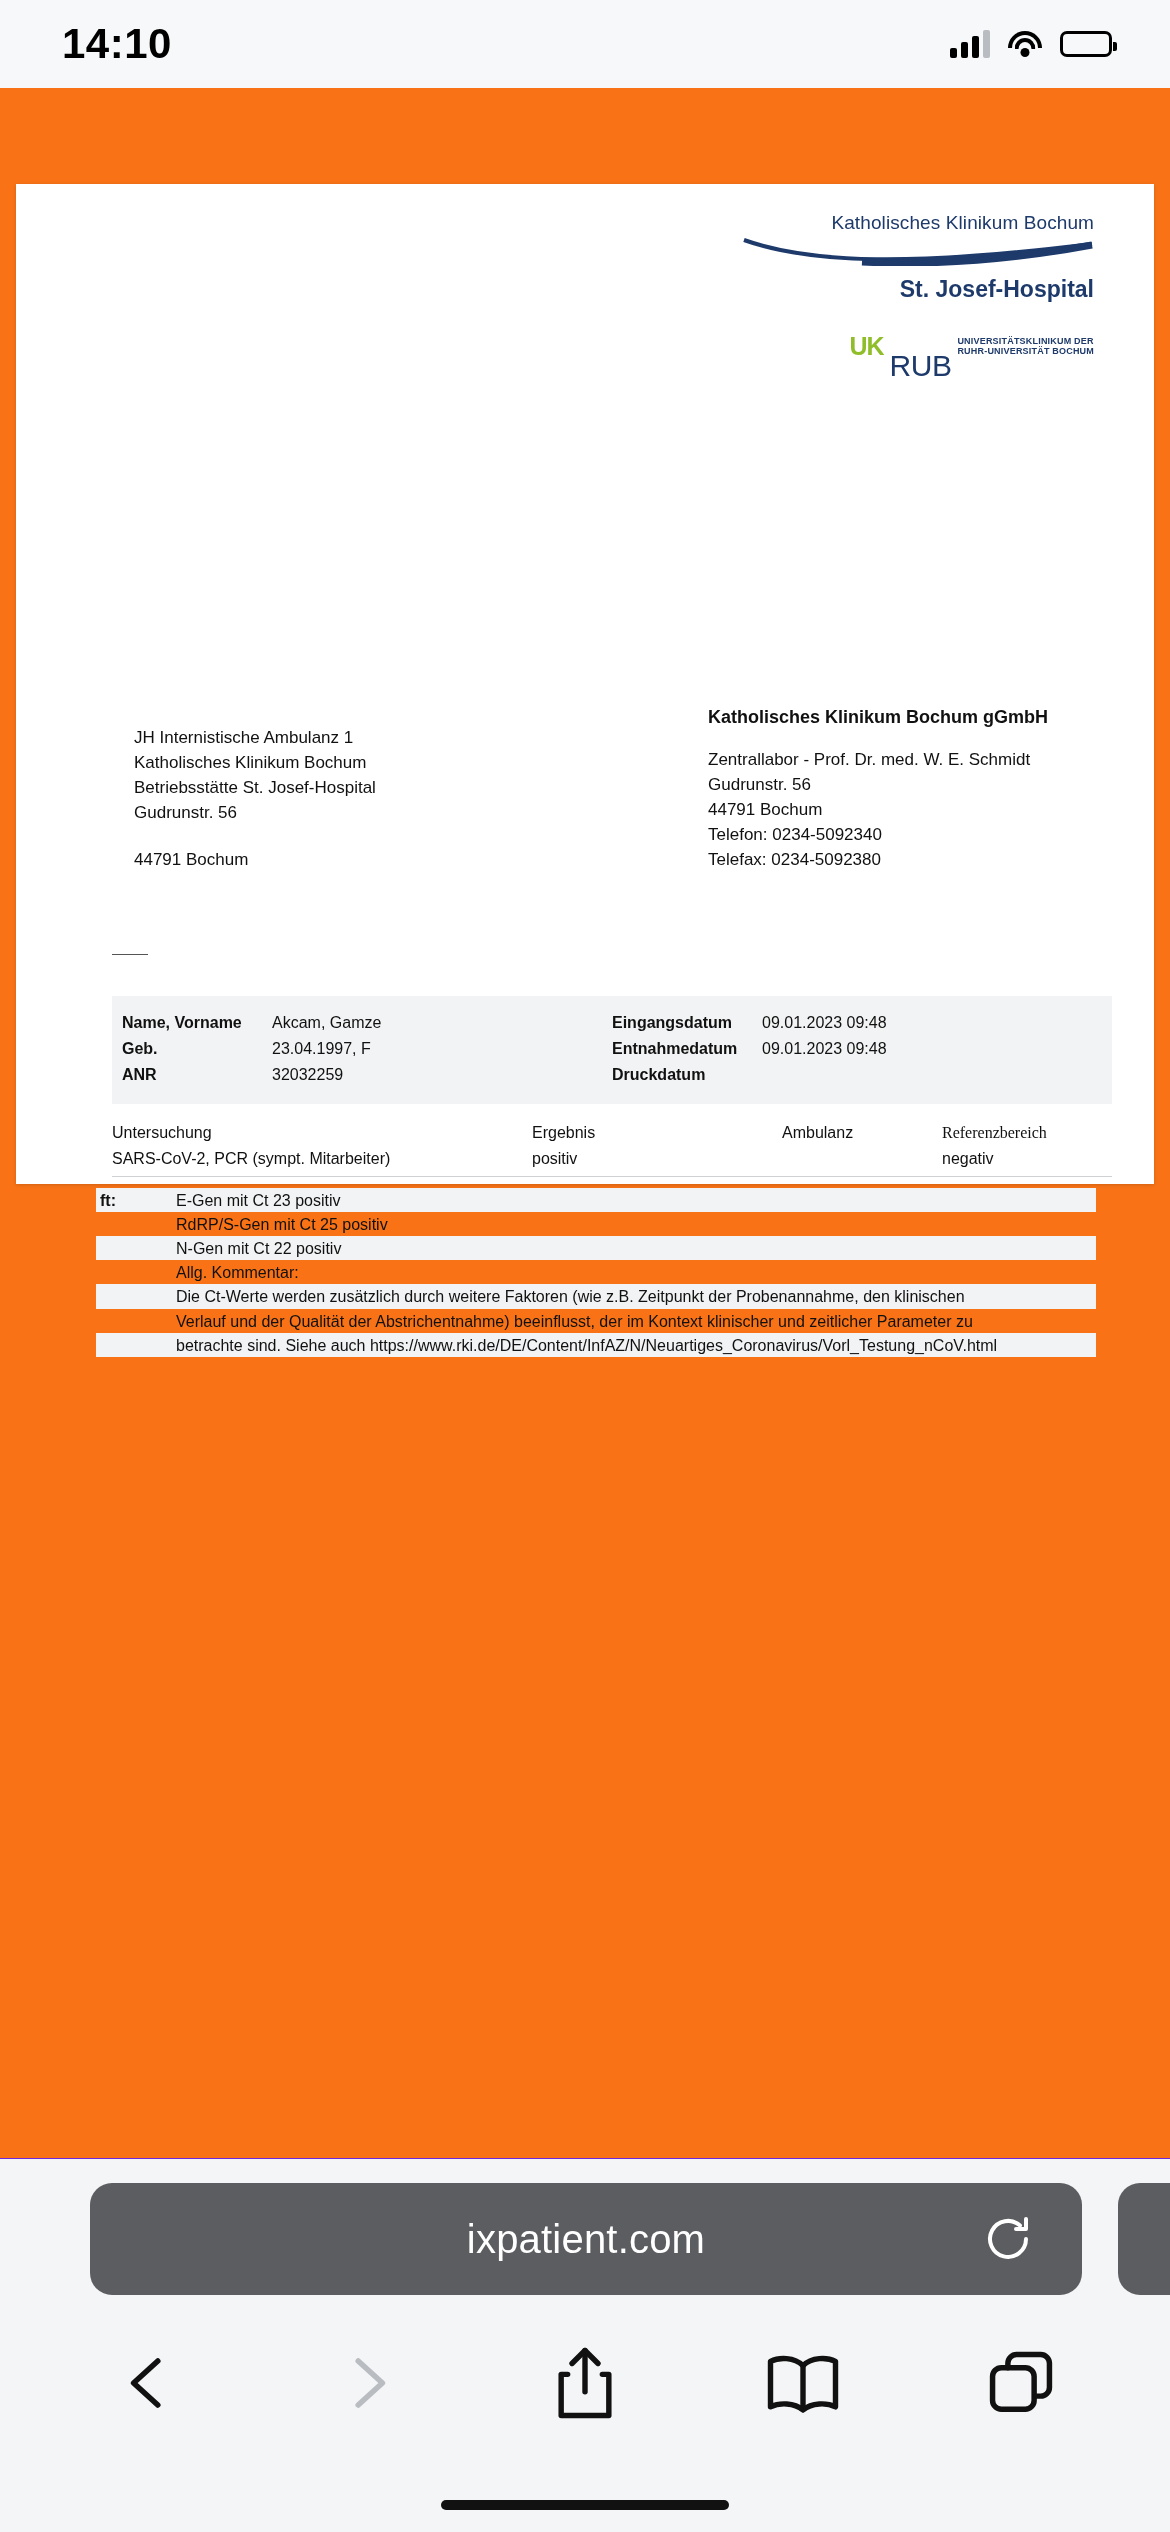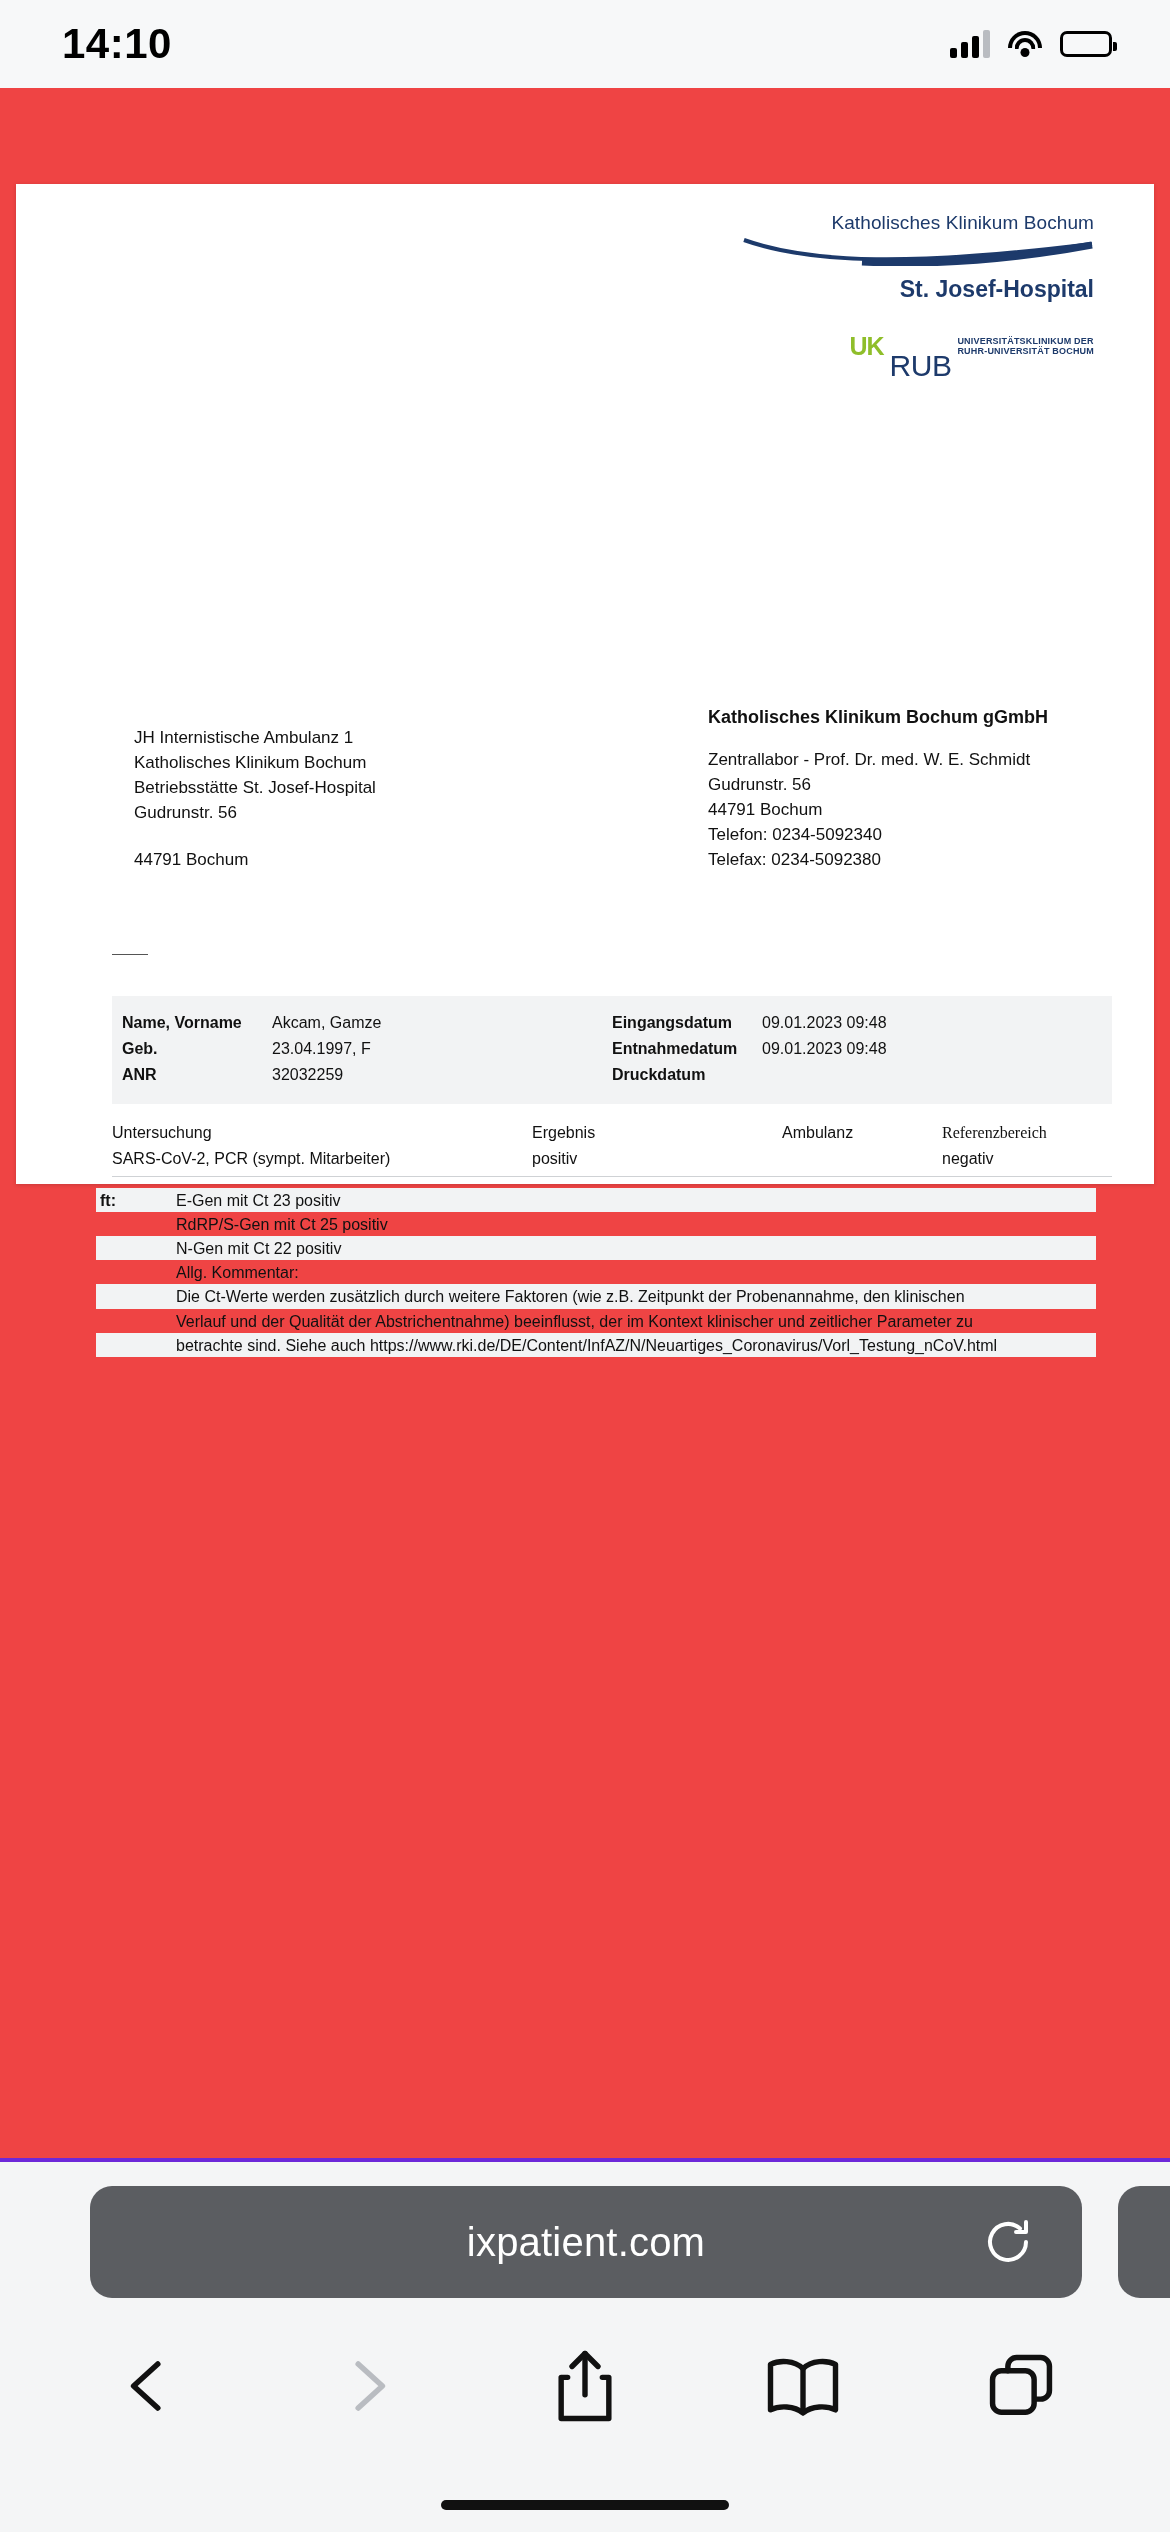--- a/index.html
+++ b/index.html
@@ -83,21 +83,21 @@
     background: #000;
     border-radius: 3px;
   }
 
   
   .page-area {
     position: absolute;
     top: 88px; left: 0;
     width: 1170px;
     height: 2070px;
-    background: #ef4444;
+    background: #f97316;
   }
   .doc {
     position: absolute;
     top: 96px;
     left: 16px;
     width: 1138px;
     height: 1000px;
     background: #fff;
     box-shadow: 0 1px 4px rgba(0,0,0,0.16);
   }
@@ -276,21 +276,21 @@
   .cmt-val { flex: 1; }
 
   
   .browser-bar {
     position: absolute;
     left: 0;
     top: 2158px;
     width: 1170px;
     height: 374px;
     background: #f4f5f6;
-    border-top: 4px solid #6d28d9;
+    border-top: 1px solid #6d28d9;
   }
   .url-row {
     position: absolute;
     top: 24px;
     left: 0;
     width: 1170px;
     height: 112px;
     display: flex;
     align-items: center;
     padding-left: 90px;

